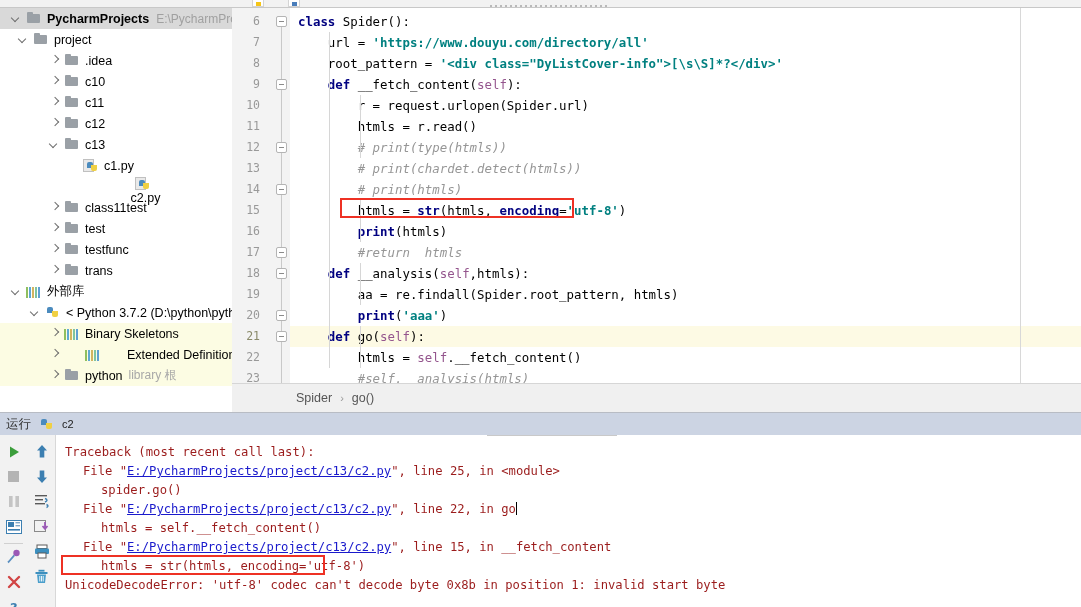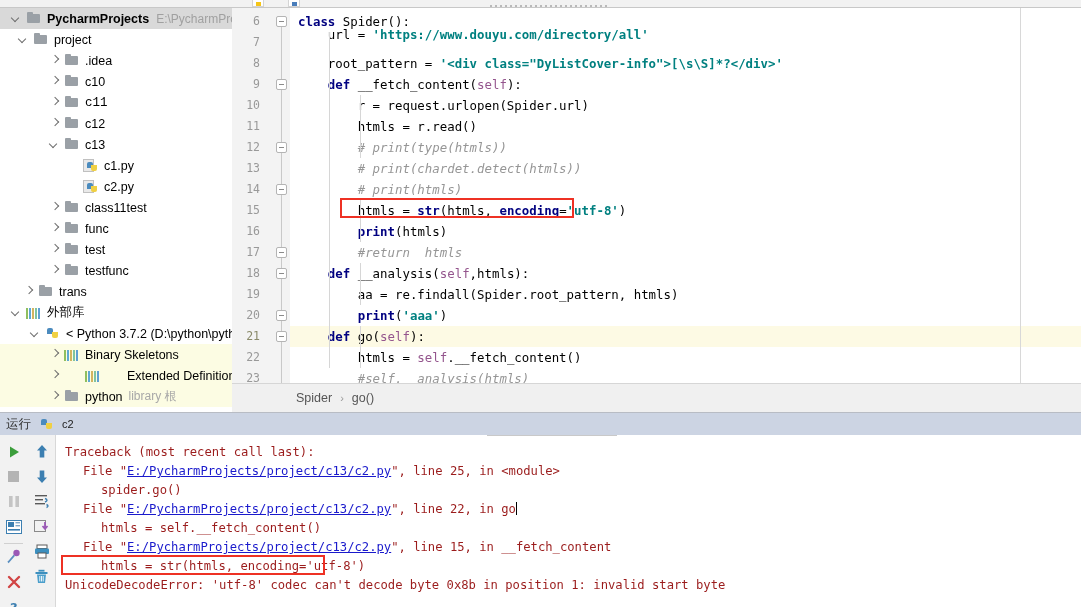--- a/index.html
+++ b/index.html
@@ -201,21 +201,21 @@
           <span class="ic folder"></span>
           <span class="tree-label">.idea</span>
         </div>
         <div class="tree-row" style="padding-left: 44px;">
           <span class="tw">
             <span class="arrow right"></span>
           </span>
           <span class="ic folder"></span>
           <span class="tree-label">c10</span>
         </div>
-        <div class="tree-row" style="padding-left: 44px; font-family: Liberation Mono, monospace;">
+        <div class="tree-row" style="padding-left: 44px;">
           <span class="tw">
             <span class="arrow right"></span>
           </span>
           <span class="ic folder"></span>
           <span class="tree-label">c11</span>
         </div>
         <div class="tree-row" style="padding-left: 44px;">
           <span class="tw">
             <span class="arrow right"></span>
           </span>
@@ -231,58 +231,51 @@
         </div>
         <div class="tree-row" style="padding-left: 63px;">
           <span class="tw"></span>
           <span class="ic pyfile">
             <span class="pg"></span>
             <span class="b1"></span>
             <span class="b2"></span>
           </span>
           <span class="tree-label">c1.py</span>
         </div>
-        <div class="tree-row" style="padding-left: 63px;">
+        <div class="tree-row" style="padding-left: 63px; flex-direction: column;">
           <span class="tw"></span>
           <span class="ic pyfile">
             <span class="pg"></span>
             <span class="b1"></span>
             <span class="b2"></span>
           </span>
           <span class="tree-label">c2.py</span>
         </div>
         <div class="tree-row" style="padding-left: 44px;">
           <span class="tw">
             <span class="arrow right"></span>
           </span>
           <span class="ic folder"></span>
           <span class="tree-label">class11test</span>
         </div>
         <div class="tree-row" style="padding-left: 44px;">
           <span class="tw">
             <span class="arrow right"></span>
           </span>
           <span class="ic folder"></span>
-          <span class="tree-label">func</span>
-        </div>
-        <div class="tree-row" style="padding-left: 44px;">
-          <span class="tw">
-            <span class="arrow right"></span>
-          </span>
-          <span class="ic folder"></span>
           <span class="tree-label">test</span>
         </div>
         <div class="tree-row" style="padding-left: 44px;">
           <span class="tw">
             <span class="arrow right"></span>
           </span>
           <span class="ic folder"></span>
           <span class="tree-label">testfunc</span>
         </div>
-        <div class="tree-row" style="padding-left: 18px;">
+        <div class="tree-row" style="padding-left: 44px;">
           <span class="tw">
             <span class="arrow right"></span>
           </span>
           <span class="ic folder"></span>
           <span class="tree-label">trans</span>
         </div>
         <div class="tree-row" style="padding-left: 6px;">
           <span class="tw">
             <span class="arrow down"></span>
           </span>
@@ -371,21 +364,21 @@
         <div class="foldmark hex" style="position: absolute; left: 8px; top: 134px;"></div>
         <div class="foldmark hex" style="position: absolute; left: 8px; top: 176px;"></div>
         <div class="foldmark hex" style="position: absolute; left: 8px; top: 239px;"></div>
         <div class="foldmark hex" style="position: absolute; left: 8px; top: 260px;"></div>
         <div class="foldmark hex" style="position: absolute; left: 8px; top: 302px;"></div>
         <div class="foldmark hex" style="position: absolute; left: 8px; top: 323px;"></div>
         <div class="foldmark hex" style="position: absolute; left: 8px; top: 386px;"></div>
       </div>
     <div class="code-area" id="code-area">
         <div class="codeline" style="top: 3px;"><span class="k">class</span> Spider():</div>
-        <div class="codeline" style="top: 16px; text-align: right;">    url = <span class="s">'https://www.douyu.com/directory/all'</span></div>
+        <div class="codeline" style="top: 24px; text-align: right;">    url = <span class="s">'https://www.douyu.com/directory/all'</span></div>
         <div class="codeline" style="top: 45px;">    root_pattern = <span class="s">'&lt;div class="DyListCover-info"&gt;[\s\S]*?&lt;/div&gt;'</span></div>
         <div class="codeline" style="top: 66px;">    <span class="k">def</span> __fetch_content(<span class="sf">self</span>):</div>
         <div class="codeline" style="top: 87px;">        r = request.urlopen(Spider.url)</div>
         <div class="codeline" style="top: 108px;">        htmls = r.read()</div>
         <div class="codeline" style="top: 129px;">        <span class="cm"># print(type(htmls))</span></div>
         <div class="codeline" style="top: 150px;">        <span class="cm"># print(chardet.detect(htmls))</span></div>
         <div class="codeline" style="top: 171px;">        <span class="cm"># print(htmls)</span></div>
         <div class="codeline" style="top: 192px;">        htmls = <span class="k">str</span>(htmls, <span class="k">encoding</span>=<span class="s">'utf-8'</span>)</div>
         <div class="codeline" style="top: 234px;">        <span class="cm">#return  htmls</span></div>
         <div class="codeline" style="top: 213px;">        <span class="k">print</span>(htmls)</div>

